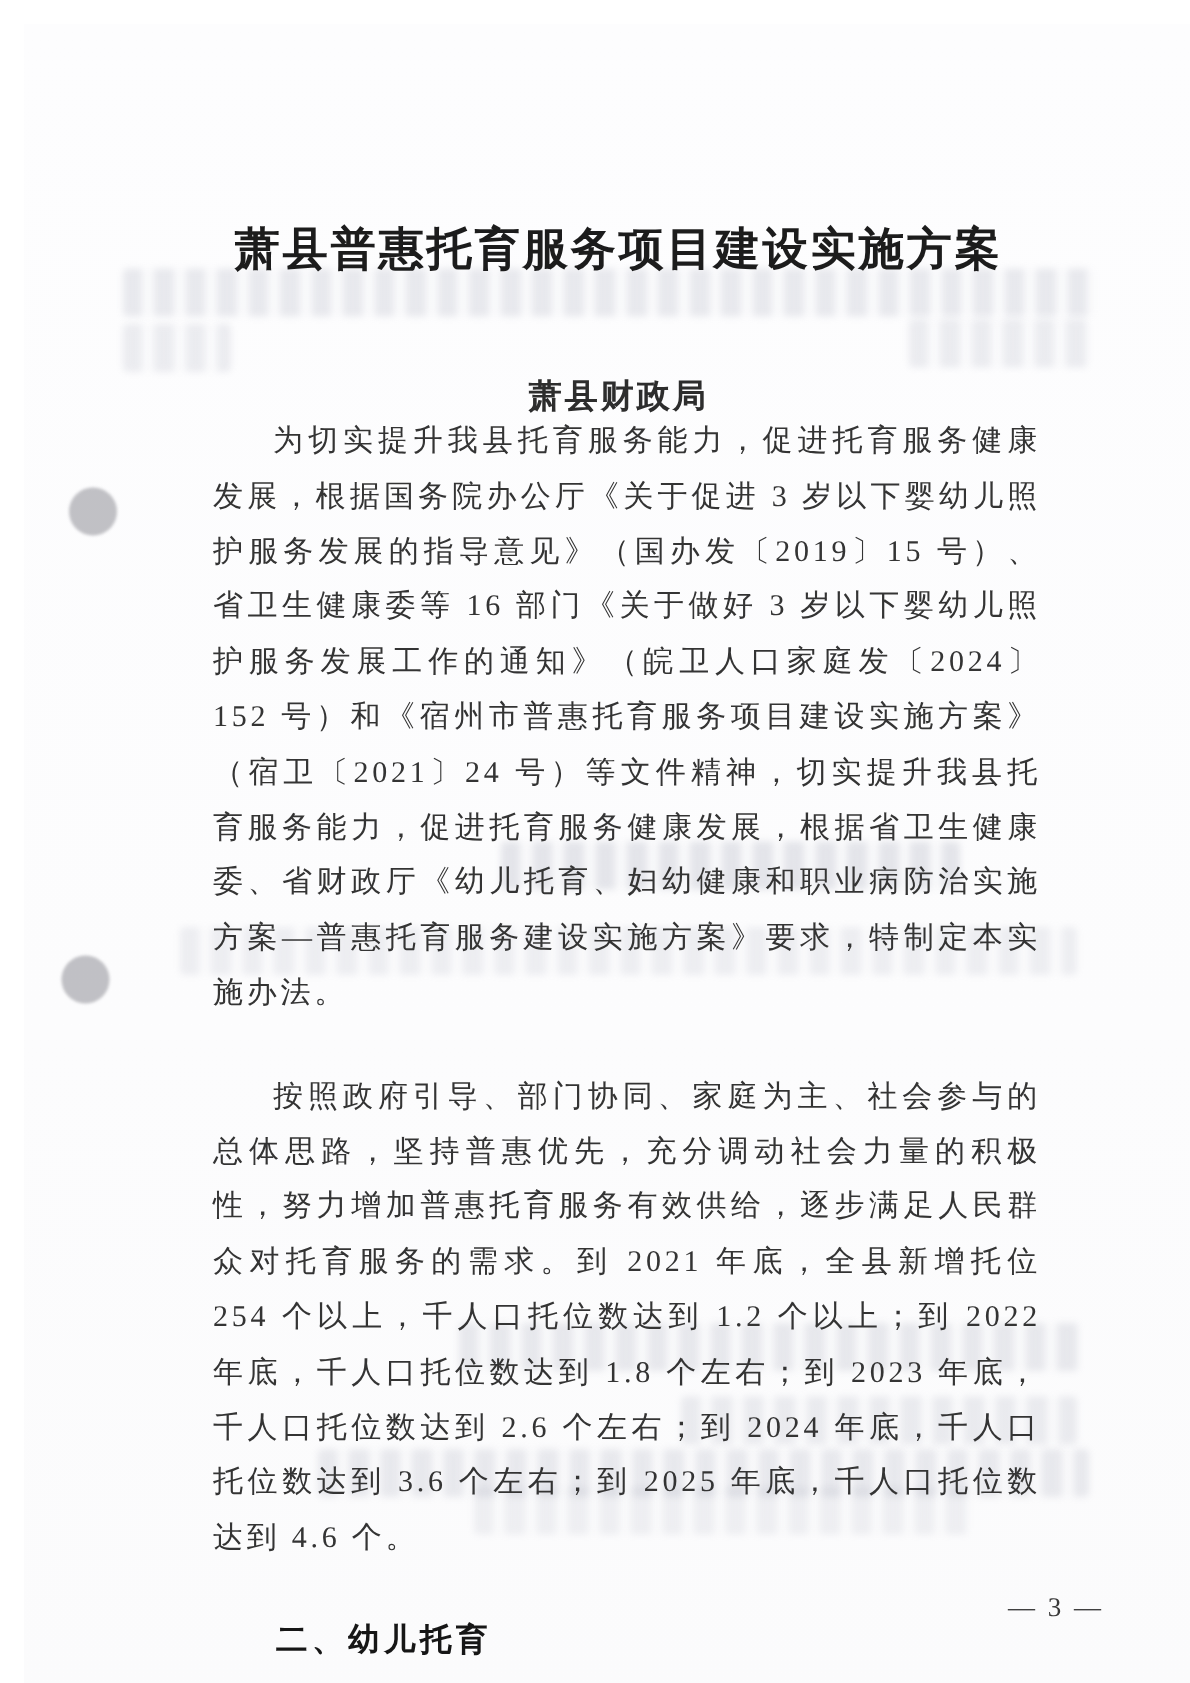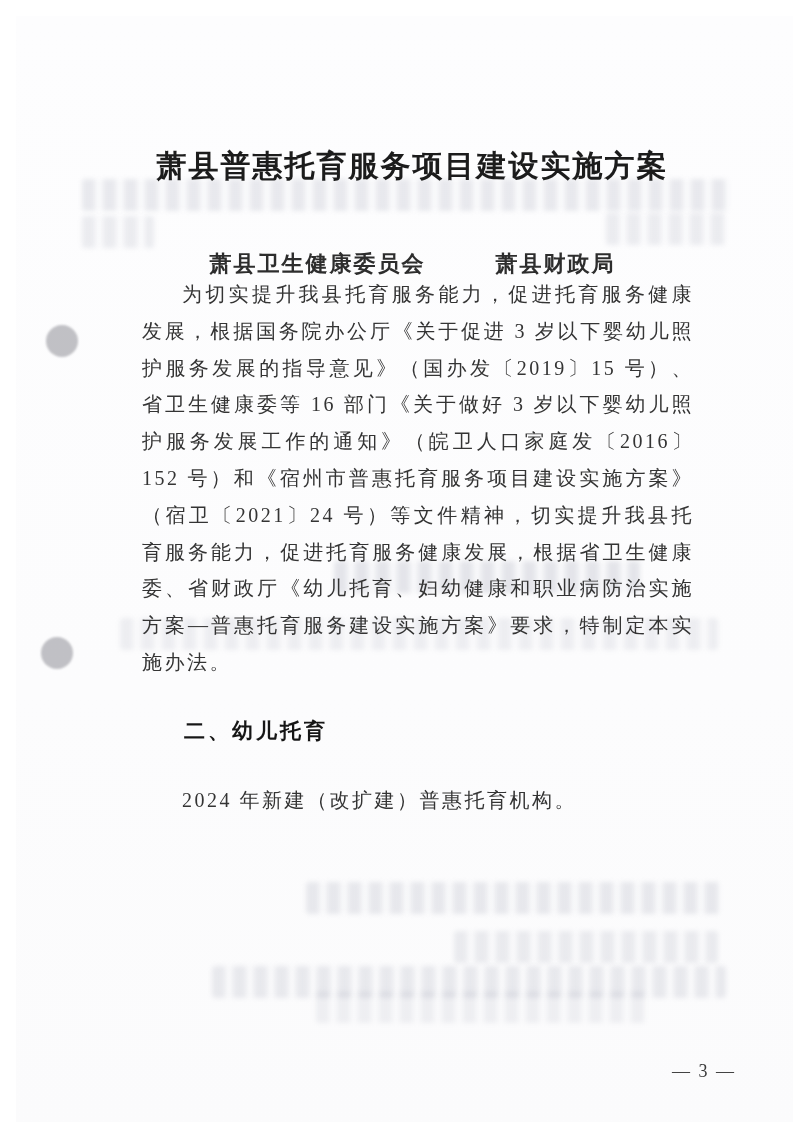--- a/index.html
+++ b/index.html
@@ -93,25 +93,25 @@
   <div class="bleed b6"></div>
   <div class="bleed b7"></div>
   <div class="bleed b8"></div>
   <div class="bleed b9"></div>
   <div class="speck s1"></div>
   <div class="speck s2"></div>
 
   <div class="doc-title">萧县普惠托育服务项目建设实施方案</div>
 
   <div class="issuers">
-    <span>萧县卫生健康委员会</span>
     <span>萧县财政局</span>
   </div>
 
   <div class="content">
-    <p>为切实提升我县托育服务能力，促进托育服务健康发展，根据国务院办公厅《关于促进 3 岁以下婴幼儿照护服务发展的指导意见》（国办发〔2019〕15 号）、省卫生健康委等 16 部门《关于做好 3 岁以下婴幼儿照护服务发展工作的通知》（皖卫人口家庭发〔2016〕152 号）和《宿州市普惠托育服务项目建设实施方案》（宿卫〔2021〕24 号）等文件精神，切实提升我县托育服务能力，促进托育服务健康发展，根据省卫生健康委、省财政厅《幼儿托育、妇幼健康和职业病防治实施方案—普惠托育服务建设实施方案》要求，特制定本实施办法。</p>
+    <p>为切实提升我县托育服务能力，促进托育服务健康发展，根据国务院办公厅《关于促进 3 岁以下婴幼儿照护服务发展的指导意见》（国办发〔2019〕15 号）、省卫生健康委等 16 部门《关于做好 3 岁以下婴幼儿照护服务发展工作的通知》（皖卫人口家庭发〔2024〕152 号）和《宿州市普惠托育服务项目建设实施方案》（宿卫〔2021〕24 号）等文件精神，切实提升我县托育服务能力，促进托育服务健康发展，根据省卫生健康委、省财政厅《幼儿托育、妇幼健康和职业病防治实施方案—普惠托育服务建设实施方案》要求，特制定本实施办法。</p>
+    <p>按照政府引导、部门协同、家庭为主、社会参与的总体思路，坚持普惠优先，充分调动社会力量的积极性，努力增加普惠托育服务有效供给，逐步满足人民群众对托育服务的需求。到 2021 年底，全县新增托位 254 个以上，千人口托位数达到 1.2 个以上；到 2022 年底，千人口托位数达到 1.8 个左右；到 2023 年底，千人口托位数达到 2.6 个左右；到 2024 年底，千人口托位数达到 3.6 个左右；到 2025 年底，千人口托位数达到 4.6 个。</p>
     <h2>二、幼儿托育</h2>
     <p>2024 年新建（改扩建）普惠托育机构。</p>
   </div>
 
   <div class="page-number">— 3 —</div>
 
 </div>
 
 </body></html>

